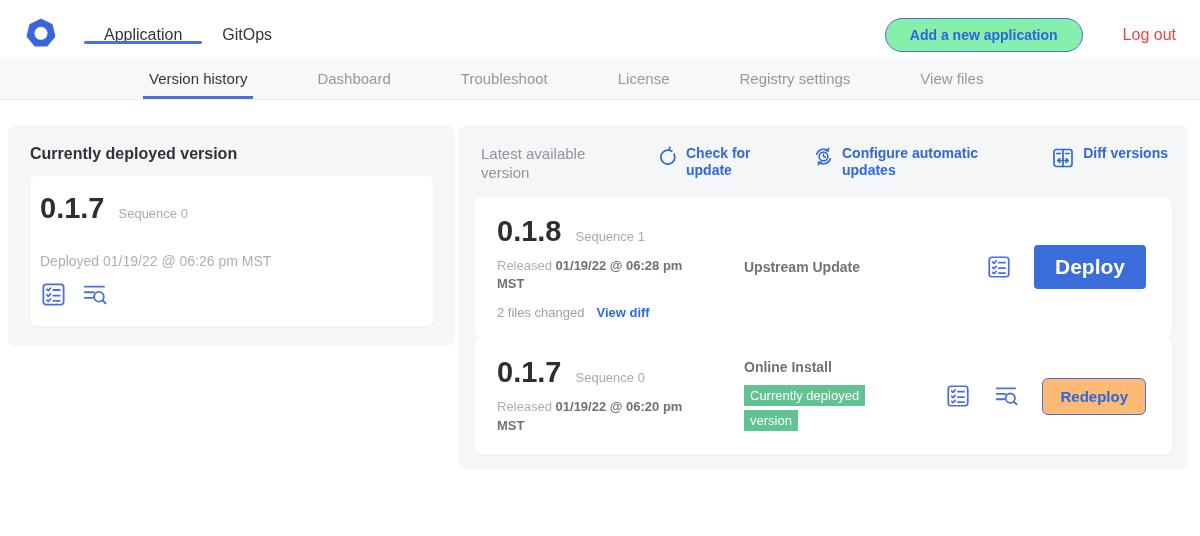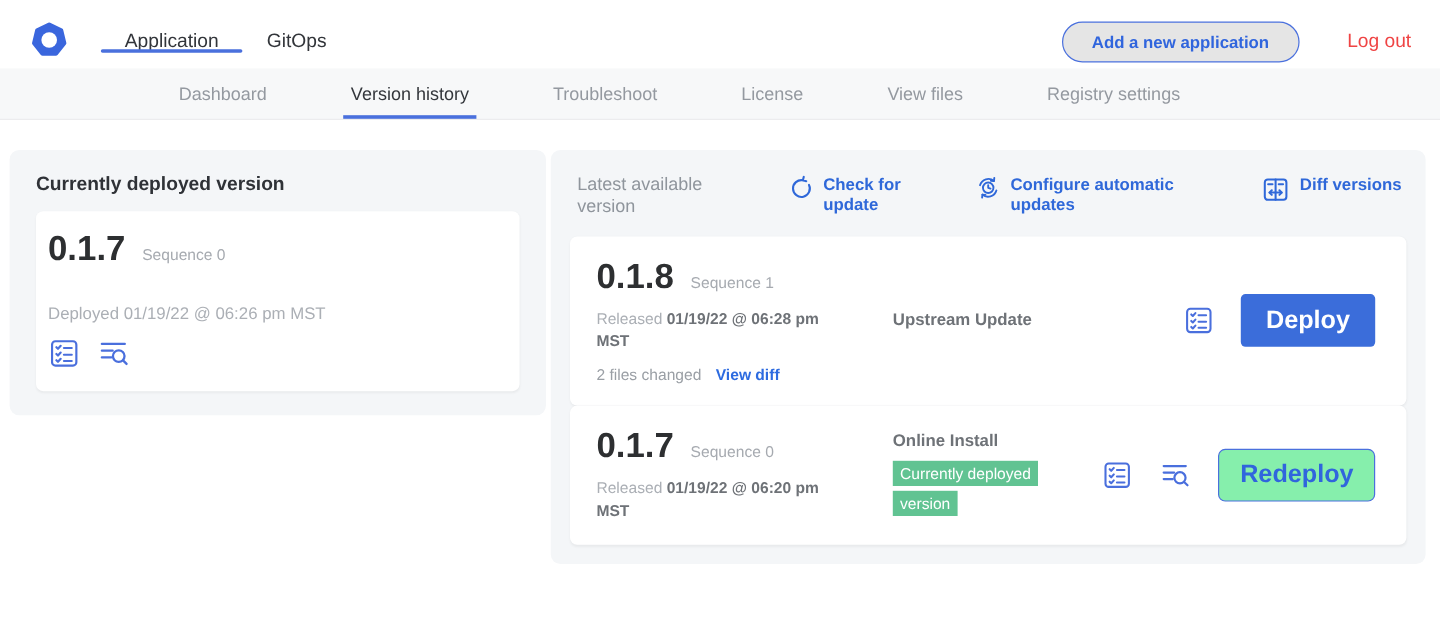--- a/index.html
+++ b/index.html
@@ -7,21 +7,21 @@
     font-family:"Liberation Sans","DejaVu Sans",sans-serif; color:#32353a; }
 
   
   .topnav { height:57px; display:flex; align-items:center; padding:12px 14px 0 24px; background:#fff; }
   .logo-wrap { display:flex; align-items:center; margin-right:26px; }
   .nav-item { position:relative; display:flex; align-items:center; padding:0 20px;
     font-size:16px; font-weight:500; color:#32353a; cursor:pointer; }
   .nav-item.active::after { content:""; position:absolute; left:0; right:0; bottom:0;
     height:3px; background:#4a70dd; border-radius:2px; }
   .topnav-spacer { flex:1; }
-  .pill-btn { align-self:center; border:1px solid #4a70dd; background:#e5e5e5; color:#3065dd;
+  .pill-btn { align-self:center; border:1px solid #4a70dd; background:#86efac; color:#3065dd;
     font-size:14px; font-weight:700; border-radius:18px; padding:8px 24px; cursor:pointer;
     font-family:inherit; }
   .logout { display:flex; align-items:center; margin-left:30px; padding:0 10px;
     font-size:16px; color:#ef4444; cursor:pointer; }
 
   
   .subnav { height:43px; background:#f7f8f9; border-bottom:1px solid #ececee;
     display:flex; align-items:stretch; padding-left:143px; gap:58px; }
   .tab { display:flex; align-items:center; padding:0 6px; font-size:15px; color:#9499a0;
     cursor:pointer; border-bottom:3px solid transparent; padding-top:3px; }
@@ -63,21 +63,21 @@
   .released { margin-top:9px; max-width:196px; font-size:13px; color:#abafb5; line-height:1.45; }
   .released b { color:#6e7277; font-weight:700; }
   .files-row { margin-top:11px; font-size:13px; color:#9a9fa5; display:flex; gap:12px; }
   .view-diff { color:#2d6be0; font-weight:600; cursor:pointer; }
   .source { font-size:14px; font-weight:600; color:#6e7277; }
   .col2 { flex:1; padding-left:12px; }
   .col3 { display:flex; align-items:center; gap:22px; padding-right:4px; }
 
   .deploy-btn { background:#3b6dda; border:none; color:#fff; font-size:21px; font-weight:700;
     border-radius:4px; padding:10px 21px; cursor:pointer; font-family:inherit; }
-  .redeploy-btn { background:#86efac; border:1px solid #4a70dd; color:#3065dd; font-size:21px;
+  .redeploy-btn { background:#fdba74; border:1px solid #4a70dd; color:#3065dd; font-size:15px;
     font-weight:700; border-radius:6px; padding:9px 17px; cursor:pointer; font-family:inherit; }
 
   .other-title { margin:26px 0 13px 6px; }
   .badge-wrap { width:150px; margin-top:8px; line-height:1.55; }
   .badge { display:inline; background:#61c392; color:#fff; font-size:13px; padding:3px 6px;
     -webkit-box-decoration-break:clone; box-decoration-break:clone; }
 </style>
 </head>
 <body>
 
@@ -93,26 +93,26 @@
     </div>
   <div class="nav-item">
       <span>GitOps</span>
     </div>
   <div class="topnav-spacer"></div>
   <button class="pill-btn">Add a new application</button>
   <div class="logout">Log out</div>
 </header>
 
 <nav class="subnav">
+  <div class="tab active">Version history</div>
   <div class="tab">Dashboard</div>
-  <div class="tab active">Version history</div>
   <div class="tab">Troubleshoot</div>
   <div class="tab">License</div>
+  <div class="tab">Registry settings</div>
   <div class="tab">View files</div>
-  <div class="tab">Registry settings</div>
 </nav>
 
 <main class="main">
 
   <section class="panel left-panel">
     <h2 class="panel-title">Currently deployed version</h2>
     <div class="white-card cur-card">
       <div class="ver-row">
         <span class="ver-num">0.1.7</span>
         <span class="seq">Sequence 0</span>

